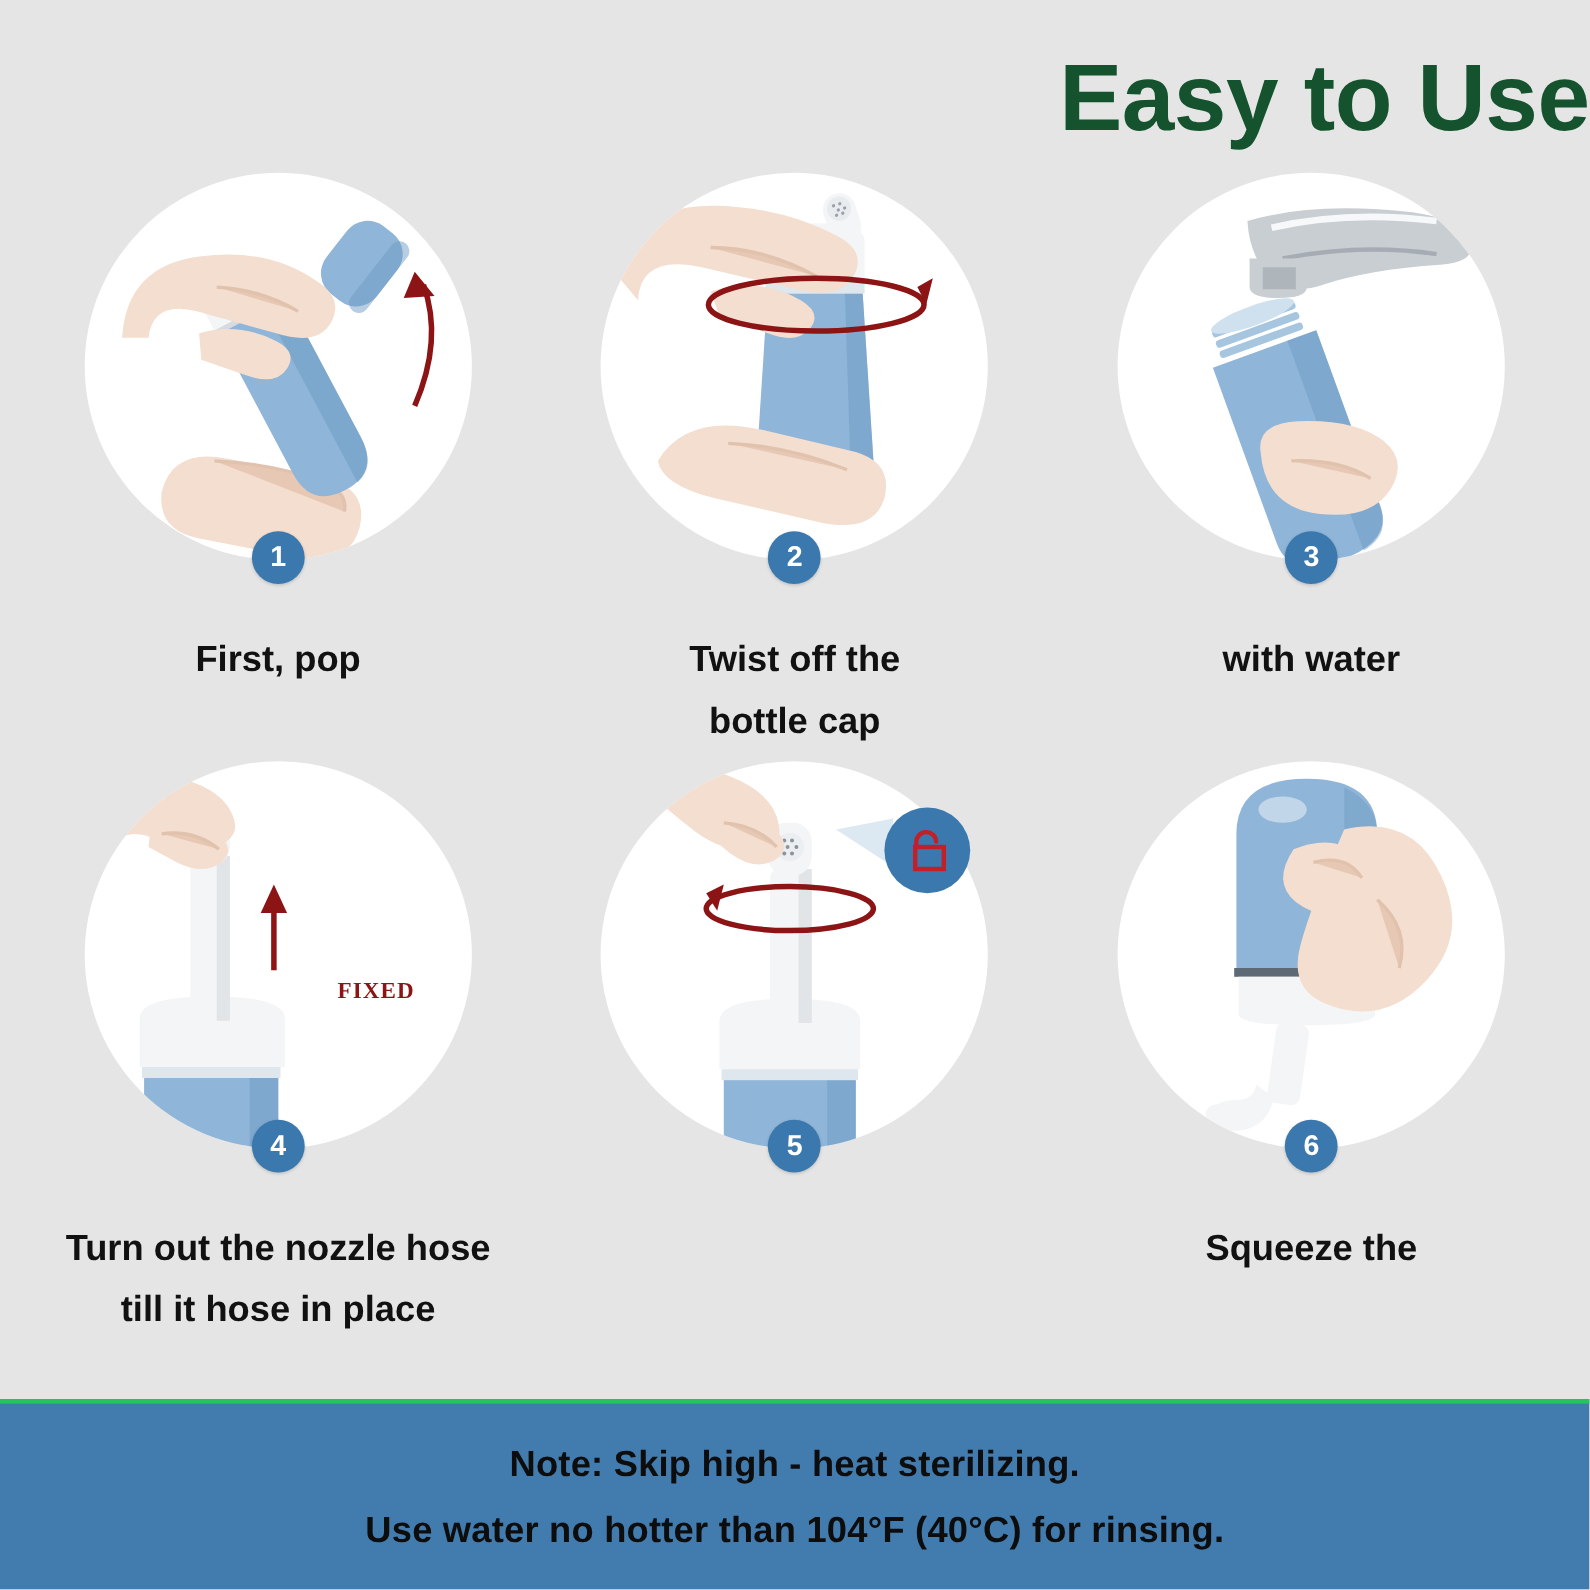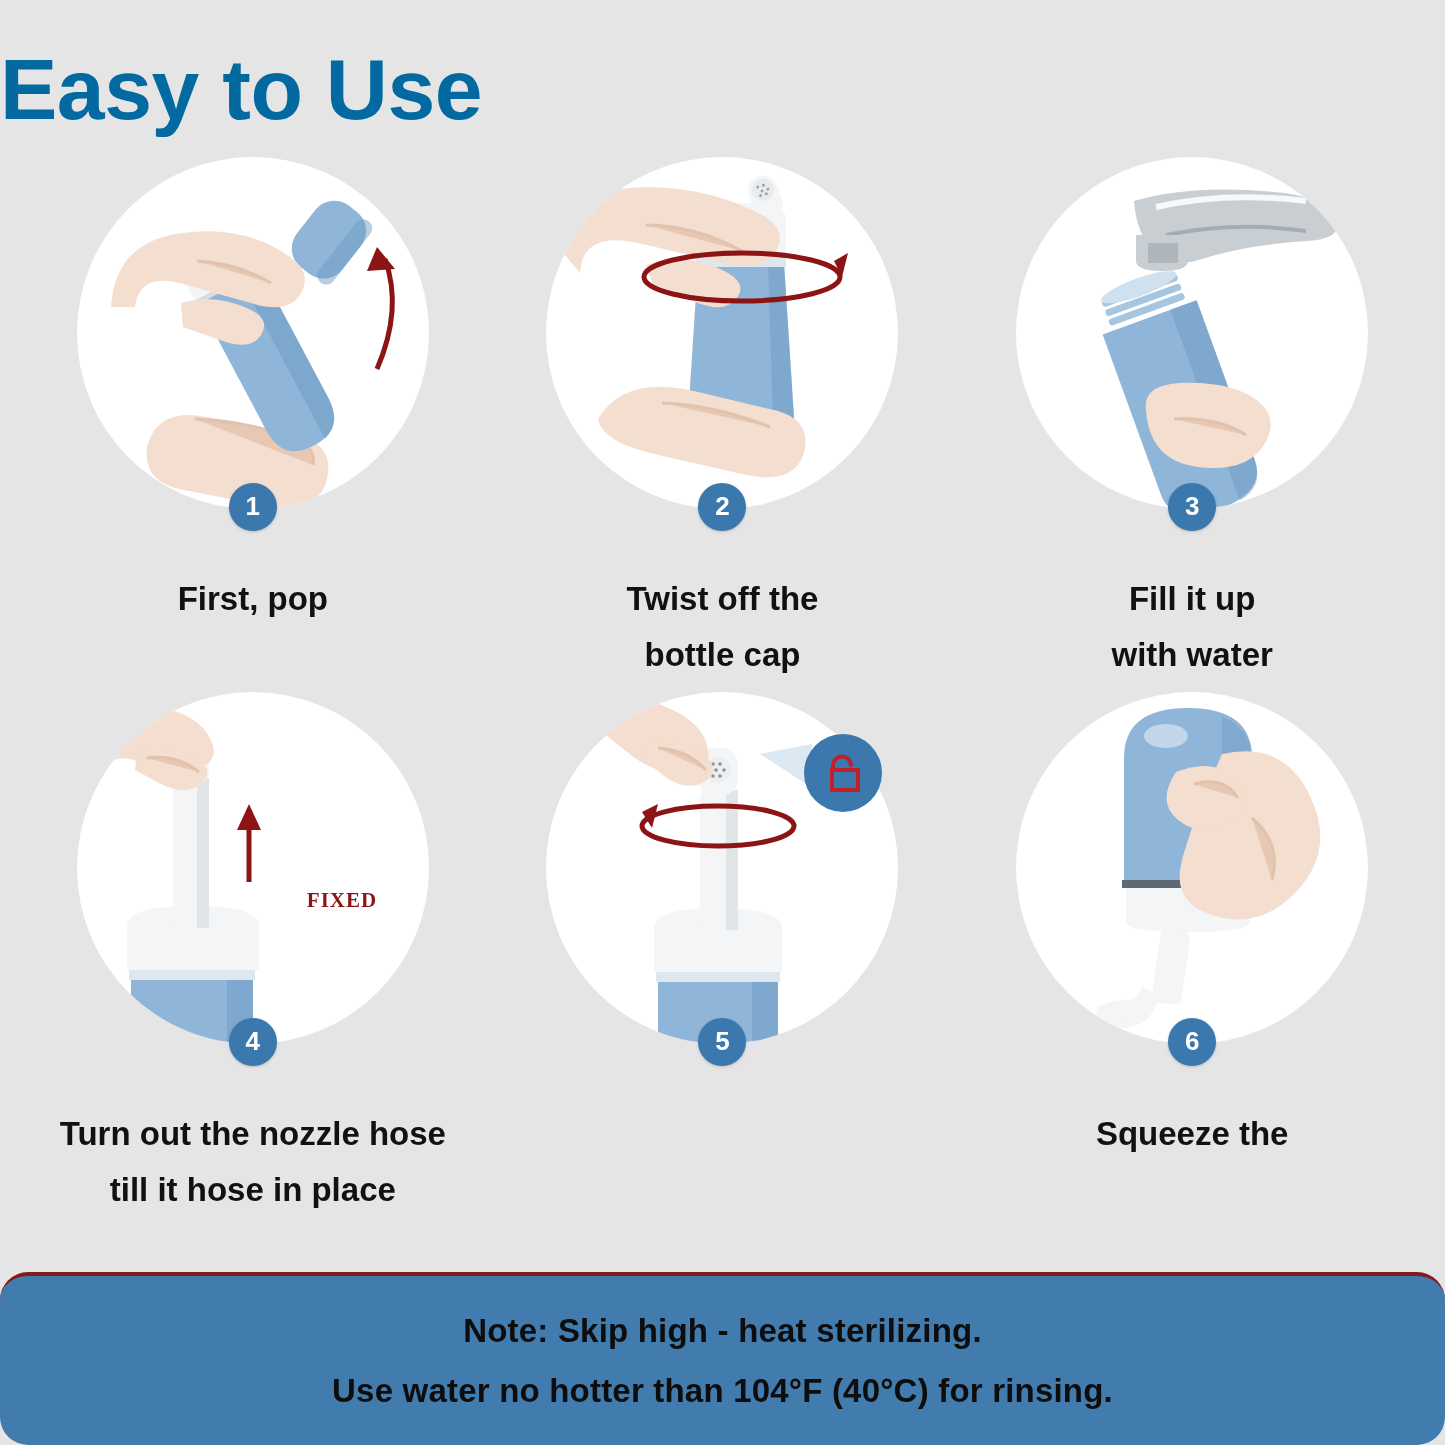--- a/index.html
+++ b/index.html
@@ -13,24 +13,24 @@
   body {
     background: #e5e5e5;
     font-family: "Liberation Sans", sans-serif;
     overflow: hidden;
     position: relative;
   }
 
   
   .title {
     width: 100%;
-    text-align: left;
+    text-align: right;
     font-size: 86px;
     font-weight: bold;
-    color: #0369a1;
+    color: #14532d;
     letter-spacing: -0.5px;
     padding-top: 42px;
     line-height: 1.1;
   }
 
   
   .steps-grid {
     width: 1445px;
     padding: 20px 18px 0 18px;
     display: grid;
@@ -93,26 +93,25 @@
   .caption span { display: block; text-align: center; }
 
   
   .note-banner {
     position: absolute;
     left: 0;
     bottom: 0;
     width: 1445px;
     height: 173px;
     background: #427cae;
-    border-top: 4px solid #7f1d1d;
+    border-top: 4px solid #22c55e;
     display: flex;
     flex-direction: column;
     justify-content: center;
     gap: 22px;
-    border-radius: 28px;
   }
   .note-banner p {
     font-size: 33px;
     font-weight: bold;
     color: #0d0d0d;
     text-align: center;
     letter-spacing: 0.2px;
   }
 
   
@@ -277,21 +276,20 @@
             <ellipse cx="160" cy="118" rx="40" ry="9" fill="#cfe0ee"></ellipse>
           </g>
 
           <path class="skin" d="M130 254 q-4 -26 34 -28 q52 -2 78 18 q22 18 6 44 q-18 28 -66 22 q-48 -6 -52 -56z"></path>
           <path class="skin-d" d="M158 262 q44 -2 72 16" fill="none" stroke="#e0c2ad" stroke-width="3"></path>
         </svg>
       </div>
       <div class="badge">3</div>
     </div>
     <div class="caption">
-      <span>Fill it up</span>
       <span>with water</span>
     </div>
   </div>
 
   <div class="step">
     <div class="photo-disc">
       <div class="clip">
         <svg class="scene" viewBox="0 0 352 352">
 
           <path class="bottle-blue" d="M54 286 h122 v80 h-122z"></path>

